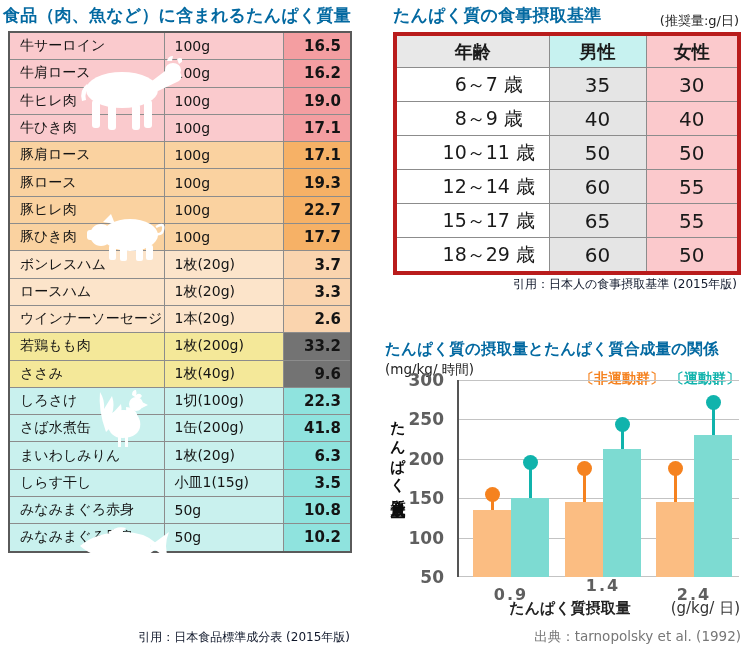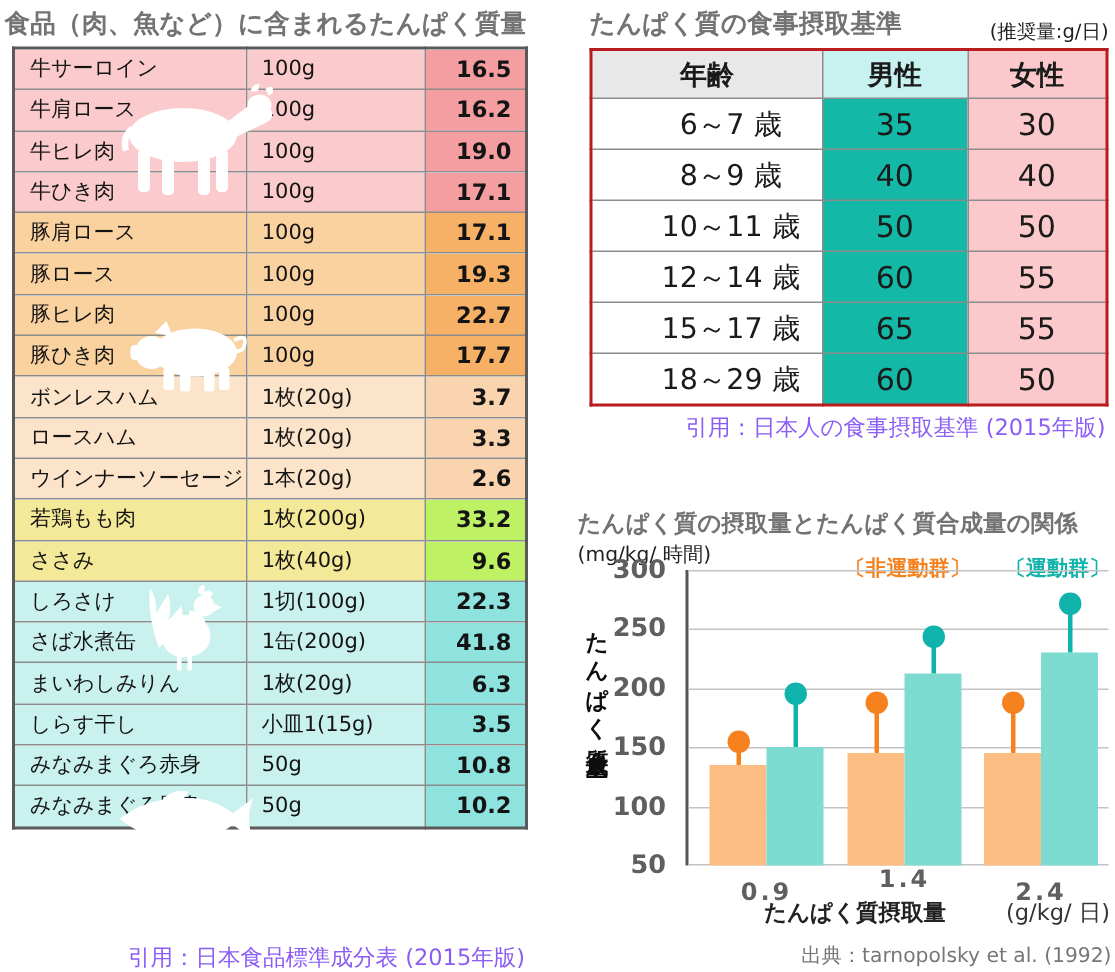--- a/index.html
+++ b/index.html
@@ -1,54 +1,54 @@
 <!DOCTYPE html>
 <html><head>
 <meta charset="utf-8">
 <style>
   html,body{margin:0;padding:0;background:#fff;}
   #page{position:relative;width:743px;height:648px;background:#fff;overflow:hidden;
         font-family:"DejaVu Sans","Liberation Sans",sans-serif;color:#141414;}
 
   
-  .panel-title{position:absolute;font-size:17px;font-weight:700;color:#737373;letter-spacing:0.2px;white-space:nowrap;}
-  .src-note{position:absolute;font-size:15px;color:#8b5cf6;text-align:right;white-space:nowrap;}
+  .panel-title{position:absolute;font-size:17px;font-weight:700;color:#0369a1;letter-spacing:0.2px;white-space:nowrap;}
+  .src-note{position:absolute;font-size:12px;color:#0f172a;text-align:right;white-space:nowrap;}
 
   
   #food-table{position:absolute;left:8px;top:31px;width:342px;border-collapse:collapse;table-layout:fixed;
               border:2px solid #5a5a5a;}
   #food-table td{height:26.3px;border:1px solid #8c8c8c;font-size:14px;padding:0;overflow:hidden;white-space:nowrap;}
   #food-table td.name{padding-left:10px;}
   #food-table td.amt{padding-left:10px;}
   #food-table td.val{font-weight:700;font-size:15px;text-align:right;padding-right:9px;}
   tr.sec-top td{border-top:2px solid #5a5a5a;}
   tr.beef td{background:#FACACD;}    tr.beef td.val{background:#F49EA1;}
   tr.pork td{background:#FAD2A0;}    tr.pork td.val{background:#F6B166;}
   tr.ham td{background:#FCE4CA;}     tr.ham td.val{background:#FAD4AE;}
-  tr.chicken td{background:#F4E899;margin-left:37px;} tr.chicken td.val{background:#bef264;}
+  tr.chicken td{background:#F4E899;margin-left:37px;} tr.chicken td.val{background:#737373;}
   tr.fish td{background:#C9F1EE;}    tr.fish td.val{background:#8FE3DE;}
   .animal-icon{position:absolute;pointer-events:none;}
 
   
   #intake-table{position:absolute;left:393px;top:32px;width:344px;border-collapse:collapse;table-layout:fixed;
-                border:2px solid #b91c1c;}
+                border:4px solid #b91c1c;}
   #intake-table th,#intake-table td{border:1px solid #8c8c8c;text-align:center;padding:0;}
   #intake-table th{height:31px;font-size:18px;font-weight:700;color:#1a1a1a;}
   #intake-table td{height:33px;font-size:20px;color:#1a1a1a;}
   #intake-table th:nth-child(1){background:#E8E8E8;}
   #intake-table th:nth-child(2){background:#C7F2F0;}
   #intake-table th:nth-child(3){background:#FBC9CC;}
   #intake-table td:nth-child(1){background:#ffffff;font-size:19px;padding-left:32px;}
-  #intake-table td:nth-child(2){background:#14b8a6;margin-top:24px;}
+  #intake-table td:nth-child(2){background:#e5e5e5;margin-top:24px;}
   #intake-table td:nth-child(3){background:#FBC9CC;}
   .unit-note{position:absolute;right:4px;top:12px;font-size:13px;color:#222;}
 
   
   .chart-yunit{position:absolute;left:385px;top:361px;font-size:13.5px;color:#222;}
-  #legend{position:absolute;top:370px;right:3px;font-size:14px;font-weight:700;display:flex;gap:23px;white-space:nowrap;}
+  #legend{position:absolute;top:370px;right:3px;font-size:14px;font-weight:700;display:flex;gap:6px;white-space:nowrap;}
   .ylab{position:absolute;left:388px;top:410px;writing-mode:vertical-rl;font-size:15px;color:#0d0d0d;letter-spacing:2px;font-weight:600;}
   #yticks{position:absolute;left:396px;top:380px;width:54px;height:197px;}
   .ytick{position:absolute;left:0;width:48px;text-align:right;font-size:17px;font-weight:600;color:#5f5f5f;line-height:20px;}
   #plot{position:absolute;left:457px;top:380px;width:280px;height:197px;border-left:2px solid #555;}
   .gridline{position:absolute;left:0;width:100%;height:1px;background:#c3c3c3;}
   .bar{position:absolute;}
   .stem{position:absolute;width:3px;}
   .dot{position:absolute;width:15px;height:15px;border-radius:50%;}
   .xtick{position:absolute;text-align:center;font-size:16px;font-weight:600;color:#5f5f5f;letter-spacing:2px;}
   .xlabel{position:absolute;left:480px;top:599px;width:180px;text-align:center;font-size:15px;font-weight:600;color:#222;}

